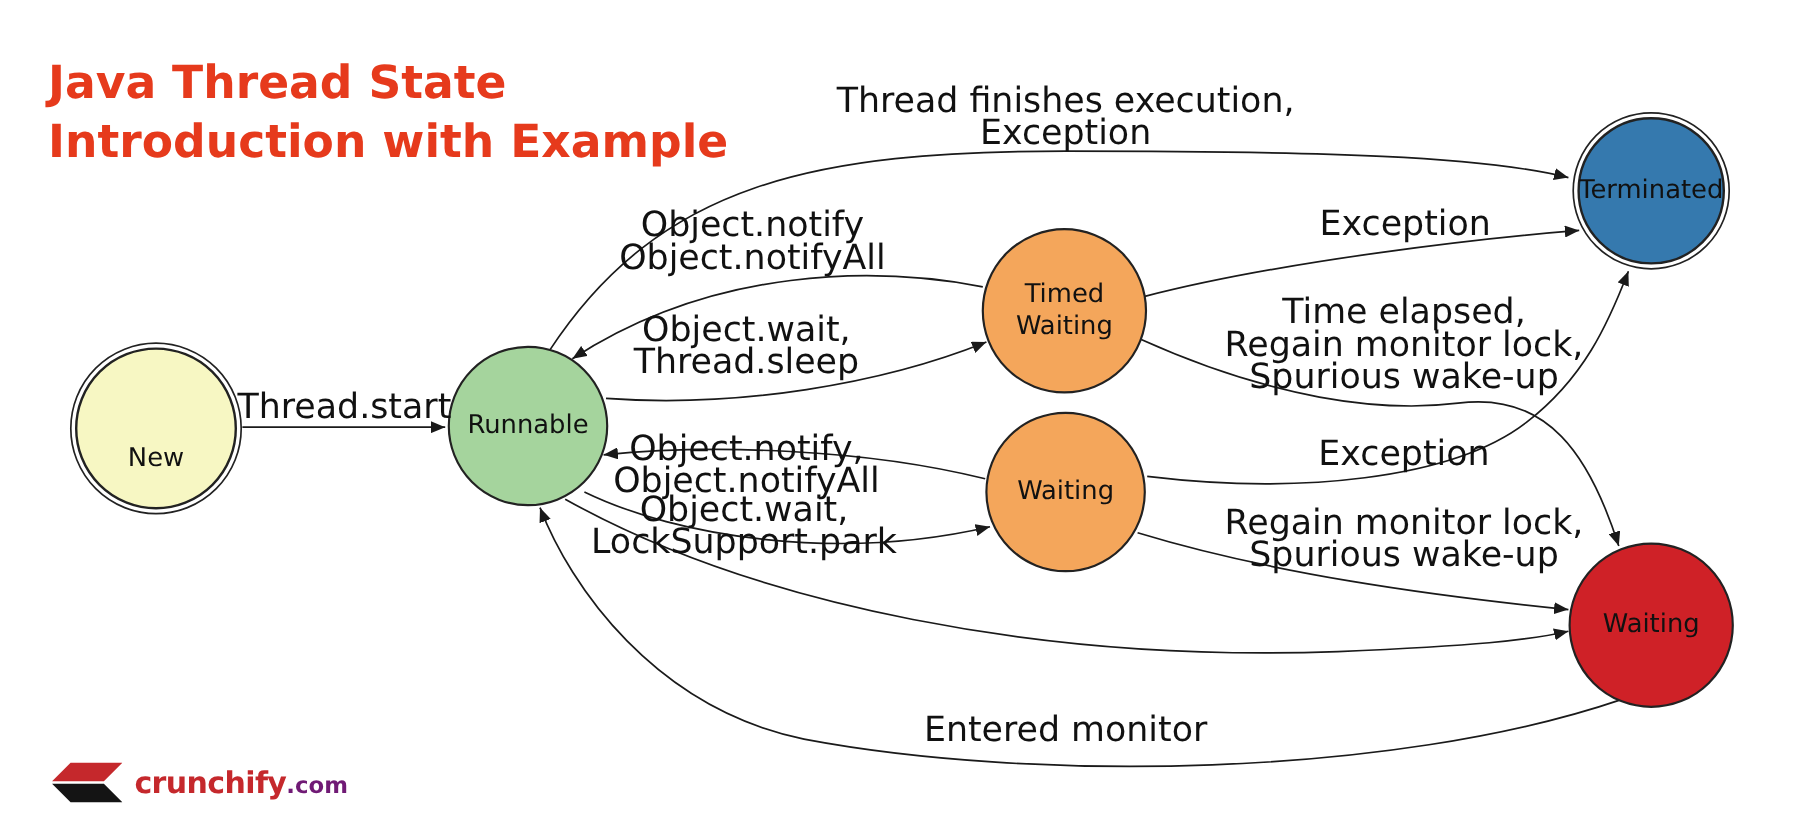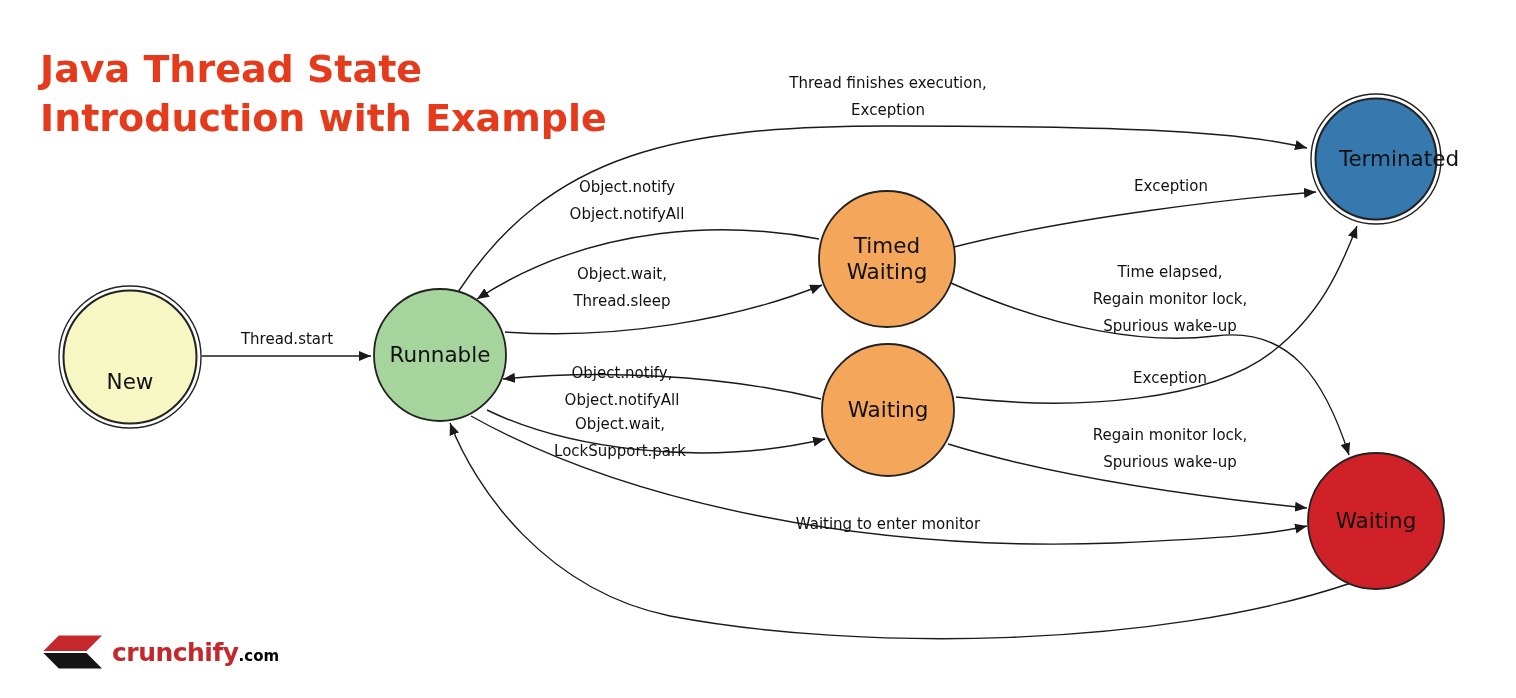--- a/index.html
+++ b/index.html
@@ -10,31 +10,31 @@
   .title{
     position:absolute;left:40px;top:45px;
     font-size:38px;font-weight:bold;line-height:49px;letter-spacing:0px;
     color:#e63a1c;white-space:pre-line;
   }
   svg.diagram{position:absolute;left:0;top:0;}
   .edge{fill:none;stroke:#1a1a1a;stroke-width:1.4px;}
   .node-outline{stroke:#222;fill:none;}
   .lbl{
     position:absolute;transform:translate(-50%,-50%);
-    font-size:15px;line-height:27px;text-align:center;
+    font-size:29px;line-height:27px;text-align:center;
     white-space:pre-line;color:#111;
   }
   .node-lbl{
     position:absolute;transform:translate(-50%,-50%);
     font-size:21.5px;line-height:26px;text-align:center;white-space:pre-line;color:#111;
   }
   .logo{position:absolute;left:30px;top:634px;display:flex;align-items:center;}
   .logo-text{margin-left:10px;display:flex;align-items:baseline;}
   .logo-brand{font-size:25px;font-weight:bold;color:#c5282c;letter-spacing:-0.5px;}
-  .logo-suffix{font-size:15px;font-weight:bold;color:#000000;}
+  .logo-suffix{font-size:19px;font-weight:bold;color:#701a75;}
 </style>
 </head>
 <body>
 
 <div class="stage">
 
   <div class="title">Java Thread State
 Introduction with Example</div>
 
   <svg class="diagram" width="1516" height="698" viewBox="0 0 1516 698">
@@ -77,42 +77,42 @@
     <g>
       <circle cx="1376" cy="521" r="68" stroke="#222" stroke-width="1.8" fill="#cf2127"></circle>
     </g>
   </svg>
 
   <div class="node-lbl" style="left:130px;top:357px;margin-top:25px;">New</div>
   <div class="node-lbl" style="left:440px;top:355px;">Runnable</div>
   <div class="node-lbl" style="left:887px;top:259px;">Timed
 Waiting</div>
   <div class="node-lbl" style="left:888px;top:410px;">Waiting</div>
-  <div class="node-lbl" style="left:1376px;top:159px;margin-left:23px;">Terminated</div>
+  <div class="node-lbl" style="left:1376px;top:159px;">Terminated</div>
   <div class="node-lbl" style="left:1376px;top:521px;">Waiting</div>
 
   <div class="lbl" style="left:287px;top:339px;">Thread.start</div>
   <div class="lbl" style="left:888px;top:97px;">Thread finishes execution,
 Exception</div>
   <div class="lbl" style="left:627px;top:201px;">Object.notify
 Object.notifyAll</div>
   <div class="lbl" style="left:622px;top:288px;">Object.wait,
 Thread.sleep</div>
   <div class="lbl" style="left:1171px;top:186px;">Exception</div>
-  <div class="lbl" style="left:1170px;top:287px;margin-top:12px;">Time elapsed,
+  <div class="lbl" style="left:1170px;top:287px;">Time elapsed,
 Regain monitor lock,
 Spurious wake-up</div>
   <div class="lbl" style="left:622px;top:387px;">Object.notify,
 Object.notifyAll</div>
   <div class="lbl" style="left:620px;top:438px;">Object.wait,
 LockSupport.park</div>
   <div class="lbl" style="left:1170px;top:378px;">Exception</div>
   <div class="lbl" style="left:1170px;top:449px;">Regain monitor lock,
 Spurious wake-up</div>
-  <div class="lbl" style="left:888px;top:524px;">Waiting to enter monitor</div>
+  <div class="lbl" style="left:888px;top:608px;">Entered monitor</div>
 
   <div class="logo">
     <svg width="72" height="36" viewBox="0 0 70 34">
       <polygon points="28,1 70,1 55,16 13,16" fill="#c5282c"></polygon>
       <polygon points="13,18 55,18 70,33 28,33" fill="#141414"></polygon>
     </svg>
     <div class="logo-text">
       <span class="logo-brand">crunchify</span>
       <span class="logo-suffix">.com</span>
     </div>

